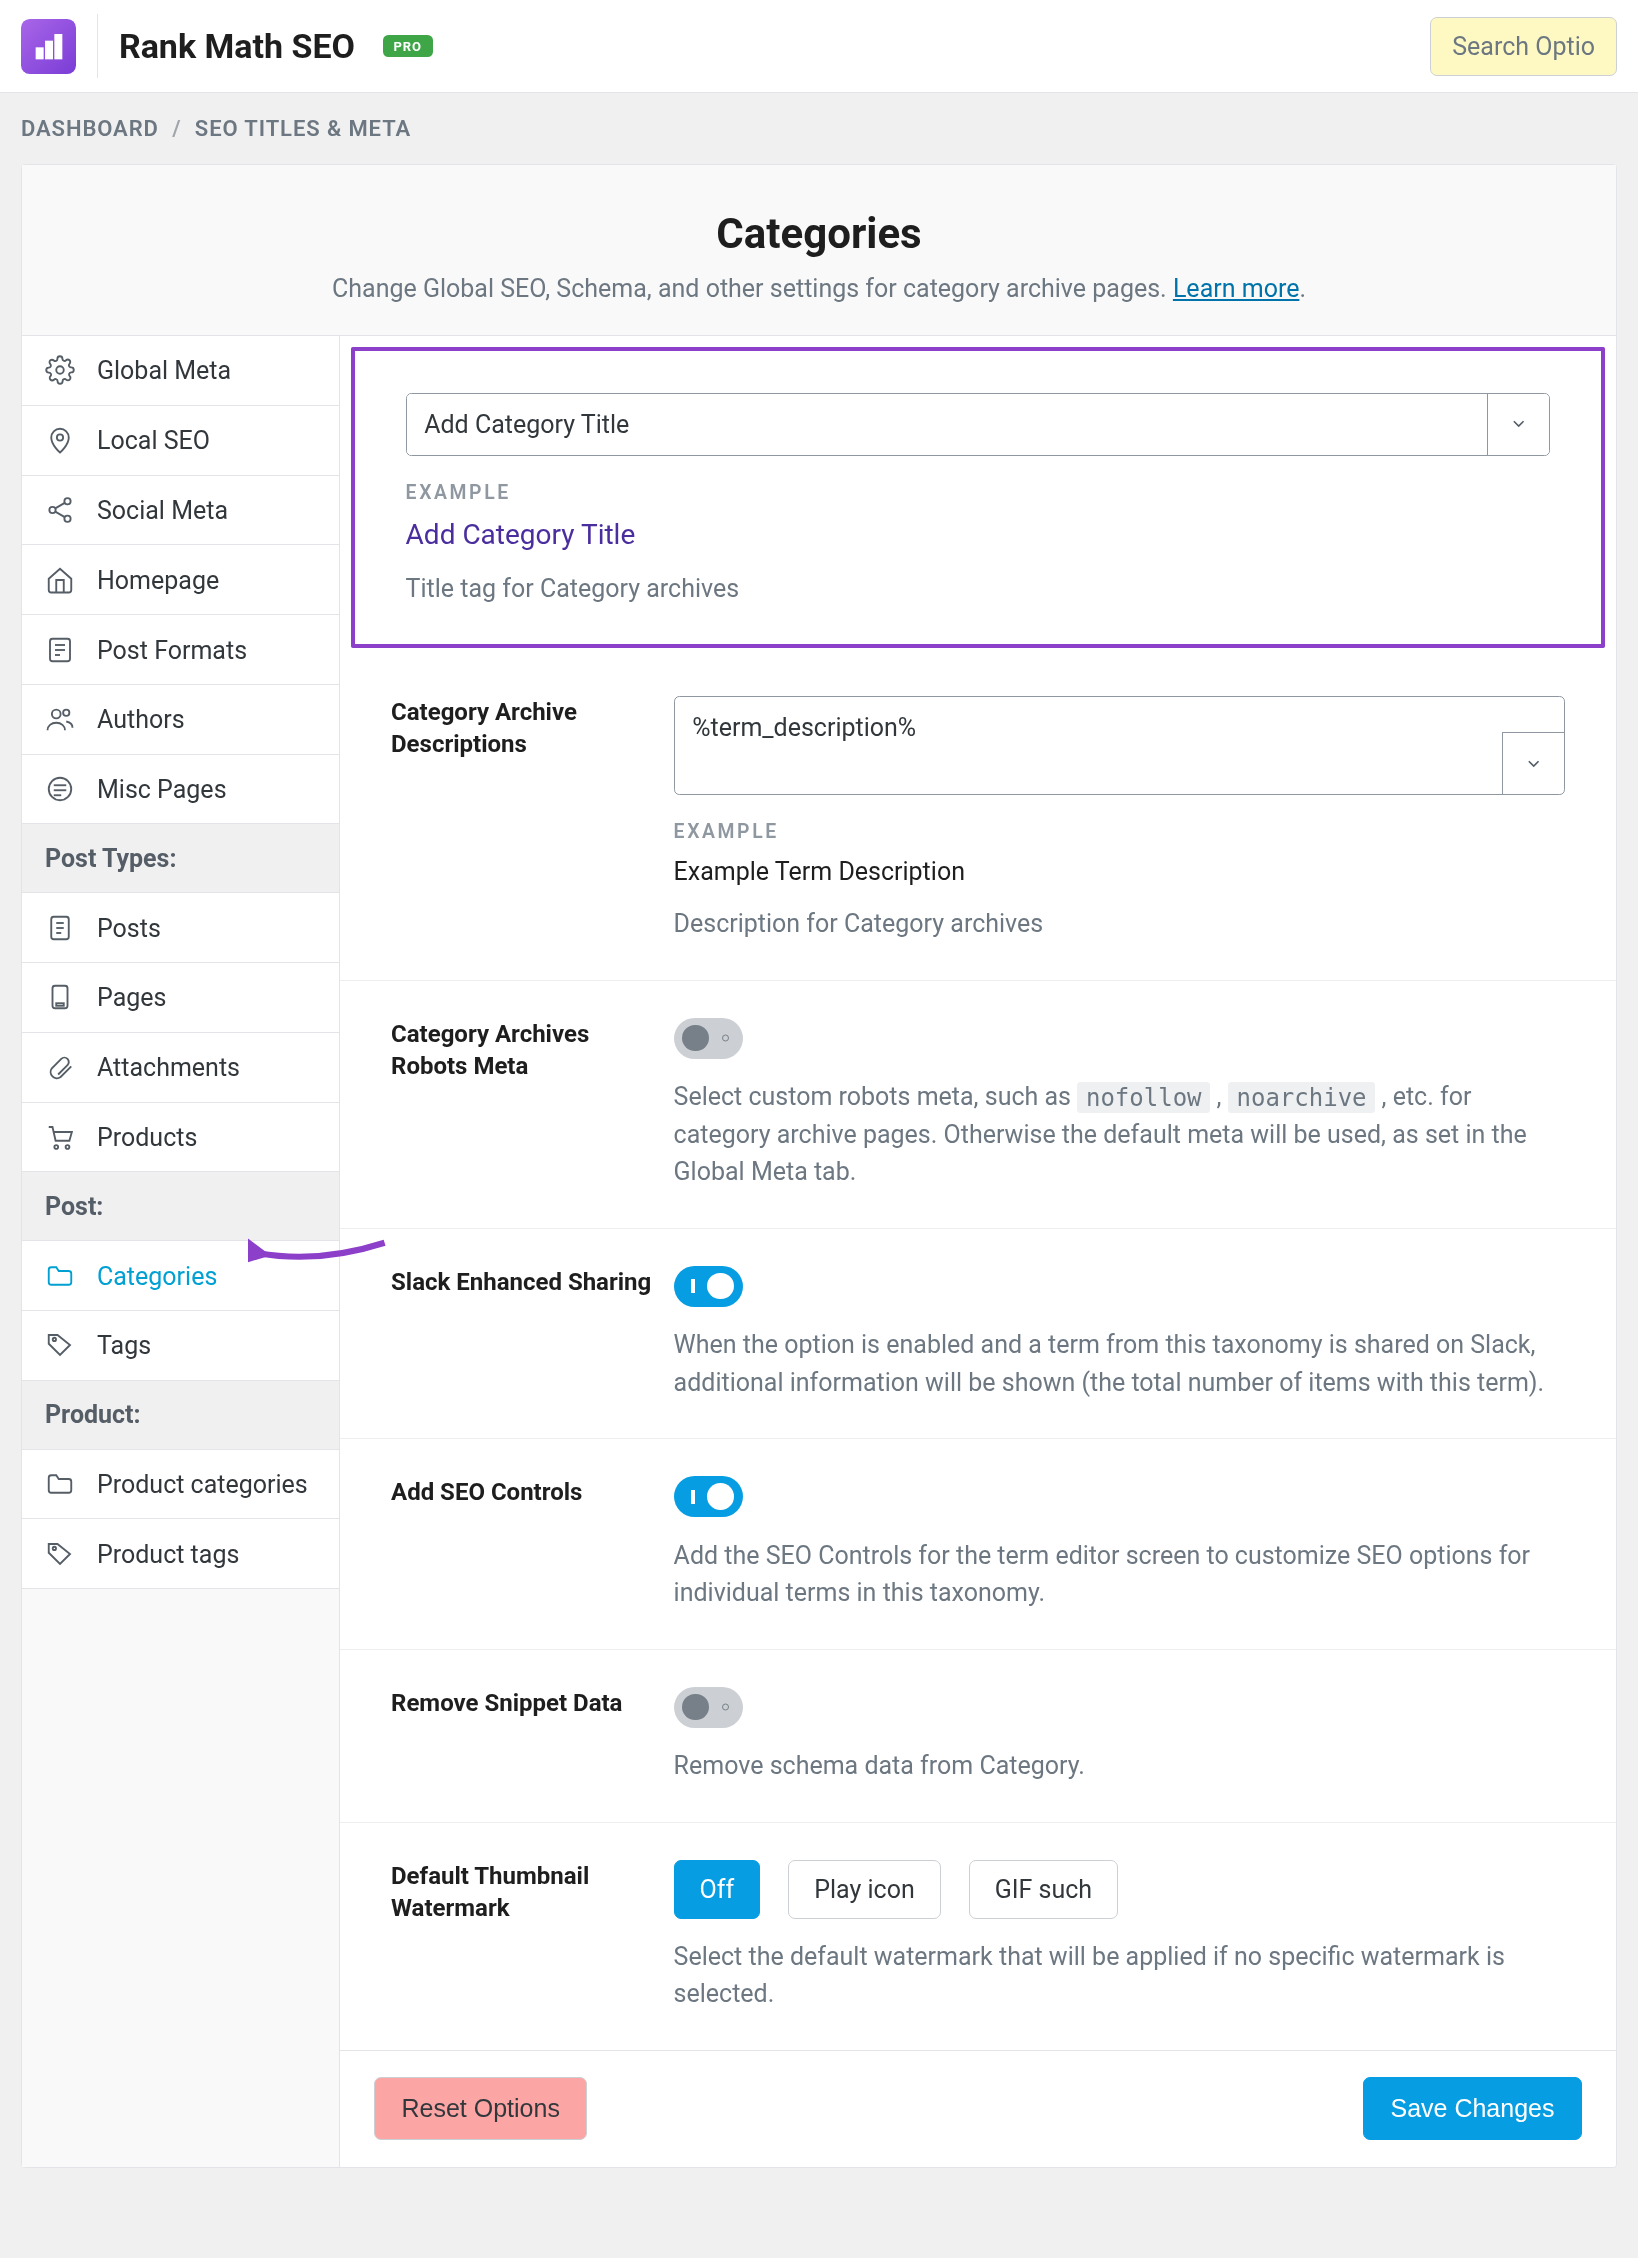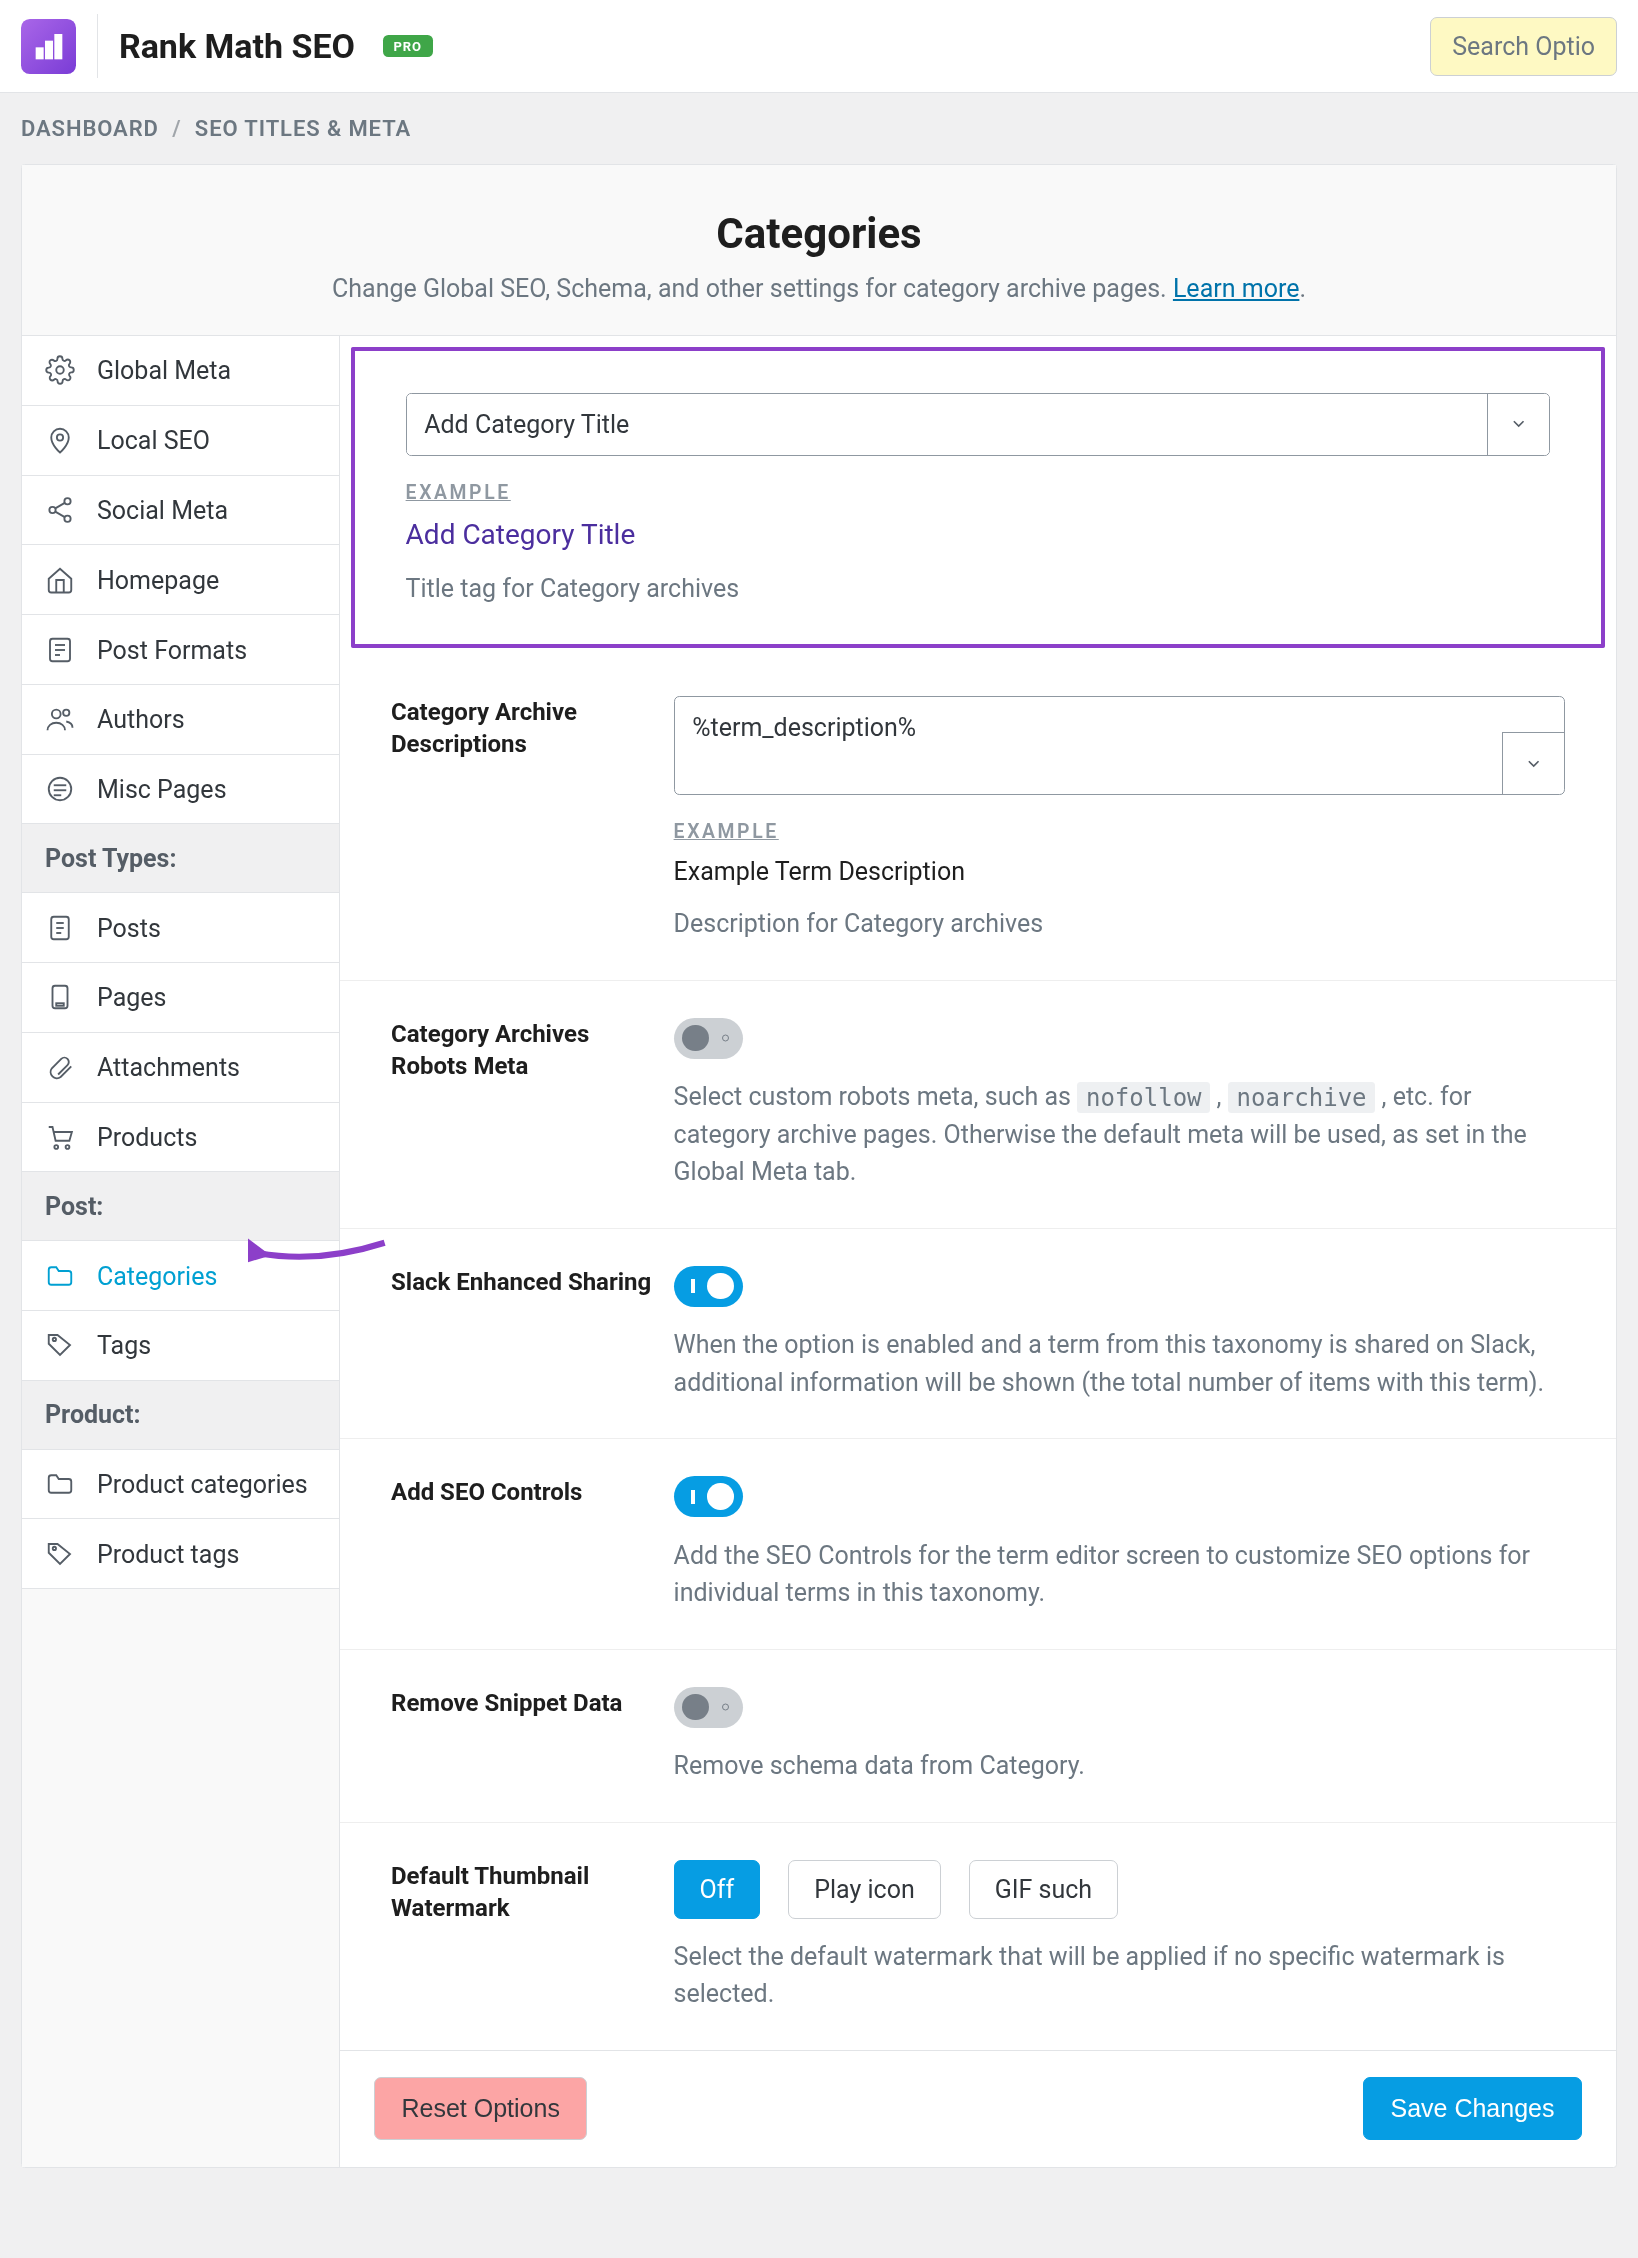--- a/index.html
+++ b/index.html
@@ -177,21 +177,20 @@
     border-top:0.9px solid #8f98a1;
     display:flex;align-items:center;justify-content:center;
     color:#555d66;
   }
   .example-label {
     color:#8f98a1;
     font-size:19.4px;
     letter-spacing:2.6px;
     font-weight:600;
     margin-top:25px;
-    text-decoration:underline;
   }
   .example-value {
     margin-top:14px;
     font-size:28px;
     color:#4b2e9e;
   }
   .example-value.dark { color:#1e1e1e; font-size:25px; }
   .help-text {
     color:#6c7781;
     font-size:25px;

